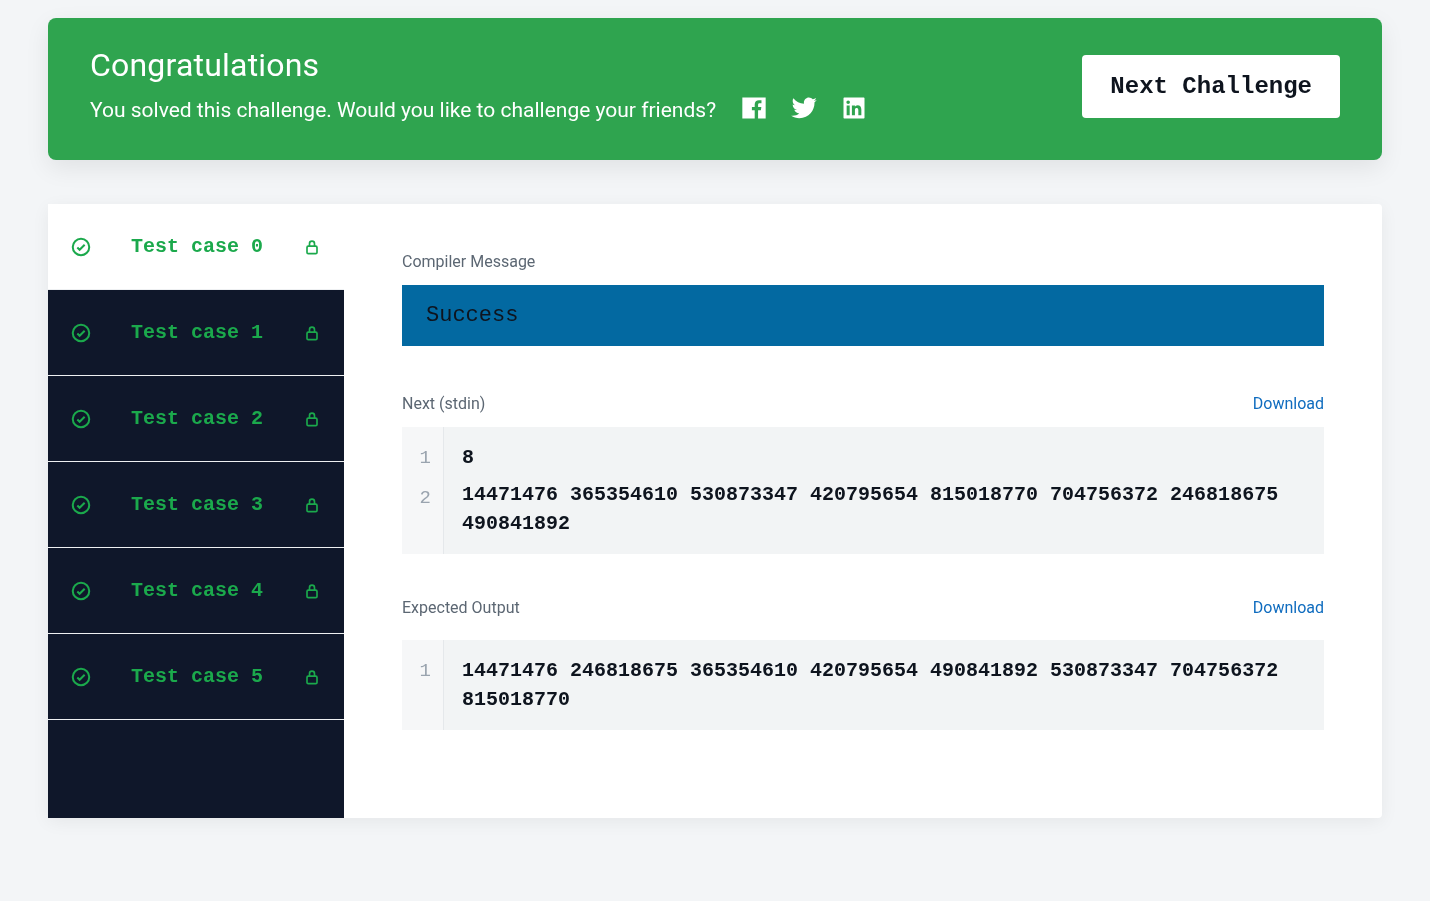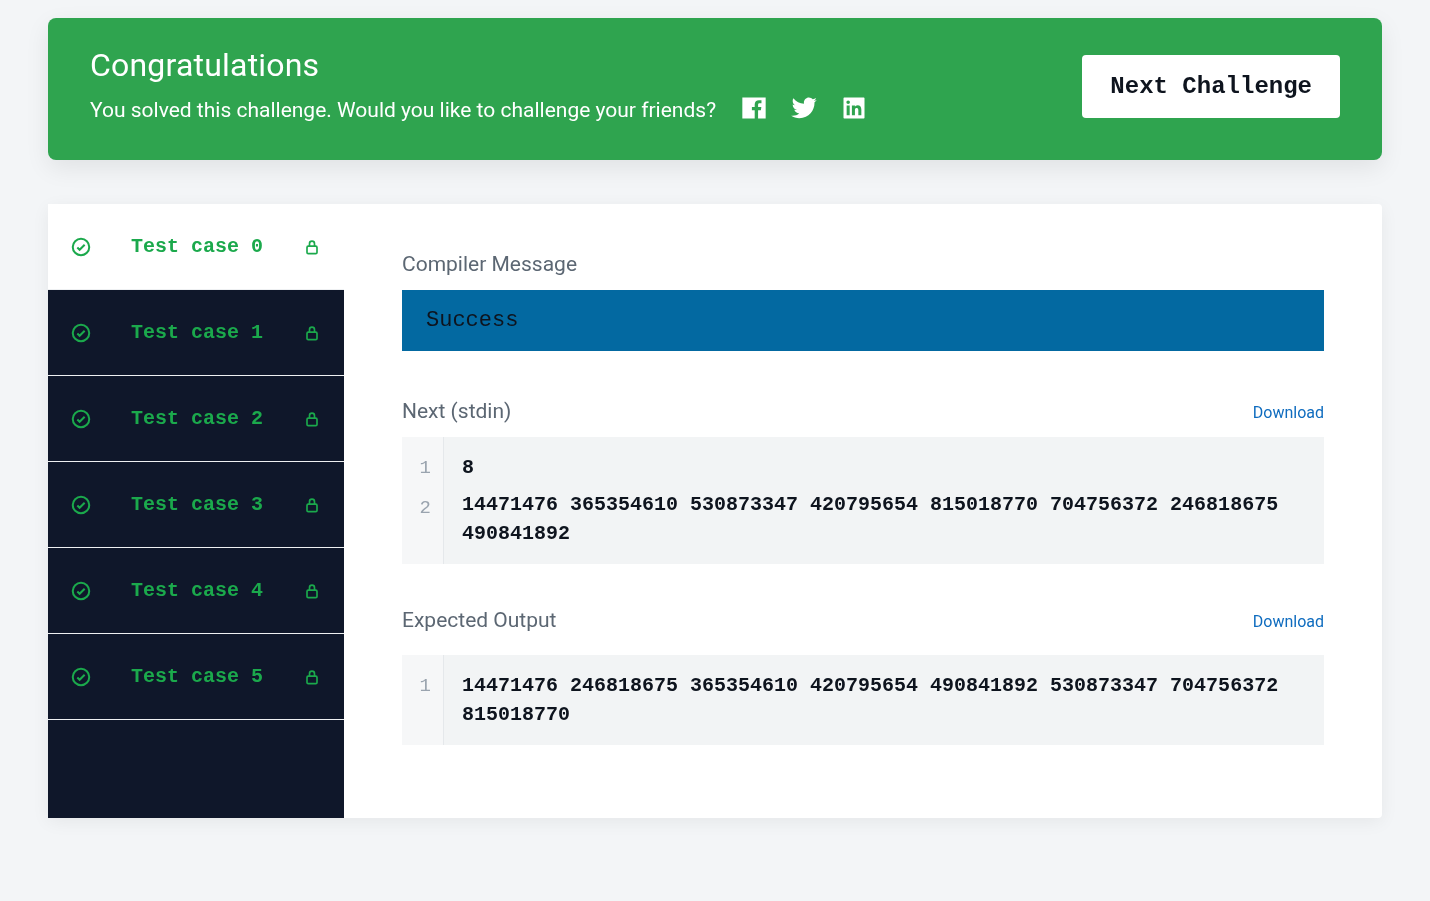--- a/index.html
+++ b/index.html
@@ -93,21 +93,21 @@
   .detail {
     flex: 1;
     overflow-y: auto;
     padding: 48px 58px 0 58px;
     scrollbar-width: thin;
   }
   .detail::-webkit-scrollbar { width: 14px; }
   .detail::-webkit-scrollbar-track { background: #e5e8eb; }
   .detail::-webkit-scrollbar-thumb { background: #c1c7cd; }
   .section-label {
-    font-size: 21px;
+    font-size: 16px;
     color: #5c6773;
     font-weight: 400;
     margin-bottom: 14px;
   }
   .compiler-box {
     background: #0369a1;
     padding: 18px 24px;
     font-family: "SFMono-Regular", Consolas, "Liberation Mono", Menlo, monospace;
     font-size: 22px;
     color: #0e141e;

